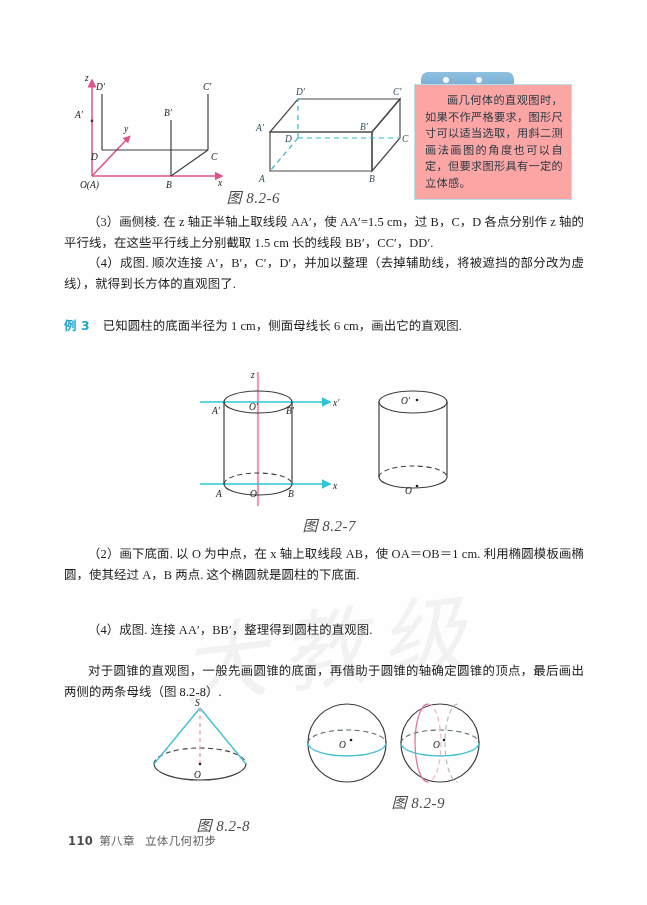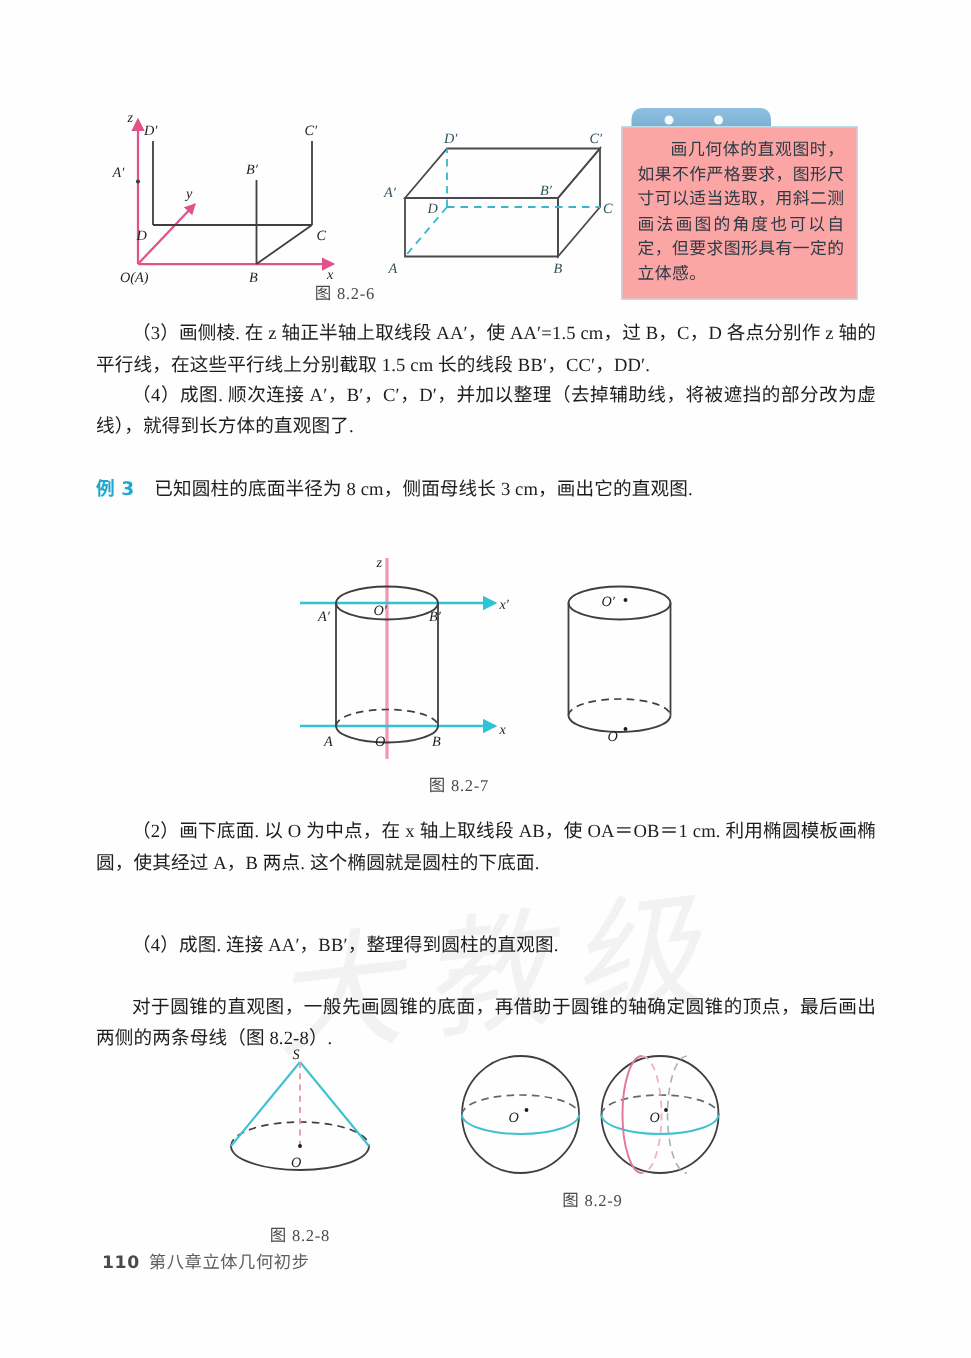--- a/index.html
+++ b/index.html
@@ -49,25 +49,26 @@
     line-height: 20.5px;
     text-align: justify;
     color: #1d1d1d;
     letter-spacing: 0.1px;
   }
   .para .ind { padding-left: 24px; display: inline; }
   .lbl-blue { color: #1fa8cf; font-weight: bold; font-family: "DejaVu Sans", sans-serif; font-style: normal; }
 
   .fig-cap {
     position: absolute;
-    font-size: 11px;
+    font-size: 15px;
     color: #4a4a4a;
     font-family: "Liberation Serif", serif;
-    text-align: center;
+    text-align: right;
     letter-spacing: 0.5px;
+    font-style: italic;
   }
 
   
   #note-box {
     position: absolute;
     left: 414px;
     top: 84px;
     width: 158px;
     height: 116px;
     background: #fca5a5;
@@ -116,21 +117,21 @@
   #footer {
     position: absolute;
     left: 68px;
     top: 832px;
     font-size: 11.5px;
     color: #5f5f5f;
     font-family: "DejaVu Sans", sans-serif;
     letter-spacing: .4px;
   }
   #footer .pno { font-weight: bold; color: #4a4a4a; margin-right: 6px; }
-  #footer .chap { margin-right: 0; }
+  #footer .chap { margin-right: 10px; }
 </style>
 </head>
 <body>
 
 <div id="page">
 
   <div class="watermark">大教级</div>
 
   <svg class="fig" style="left:58px; top:68px;" width="190" height="125" viewBox="0 0 190 125">
     <defs>
@@ -206,21 +207,21 @@
   <div class="para" style="left:64px; top:212px; width:520px;">
     <span class="ind"></span><span>（3）</span><span>画侧棱. 在 z 轴正半轴上取线段 AA′，使 AA′=1.5 cm，过 B，C，D 各点分别作 z 轴的平行线，在这些平行线上分别截取 1.5 cm 长的线段 BB′，CC′，DD′.</span>
   </div>
 
   <div class="para" style="left:64px; top:253px; width:520px;">
     <span class="ind"></span><span>（4）</span><span>成图. 顺次连接 A′，B′，C′，D′，并加以整理（去掉辅助线，将被遮挡的部分改为虚线），就得到长方体的直观图了.</span>
   </div>
 
   <div class="para" style="left:64px; top:316px; width:520px;">
     <span class="lbl-blue">例 3</span>
-    <span style="display:inline-block;width:10px;"></span><span>已知圆柱的底面半径为 8 cm，侧面母线长 3 cm，画出它的直观图.</span>
+    <span style="display:inline-block;width:10px;"></span><span>已知圆柱的底面半径为 1 cm，侧面母线长 6 cm，画出它的直观图.</span>
   </div>
 
 
   <svg class="fig" style="left:178px; top:366px;" width="180" height="145" viewBox="0 0 180 145">
     <defs>
       <marker id="arrCyan" markerWidth="7" markerHeight="7" refX="5" refY="3" orient="auto">
         <path d="M0,0 L6,3 L0,6 z" fill="#2ec4d6"></path>
       </marker>
     </defs>
 

